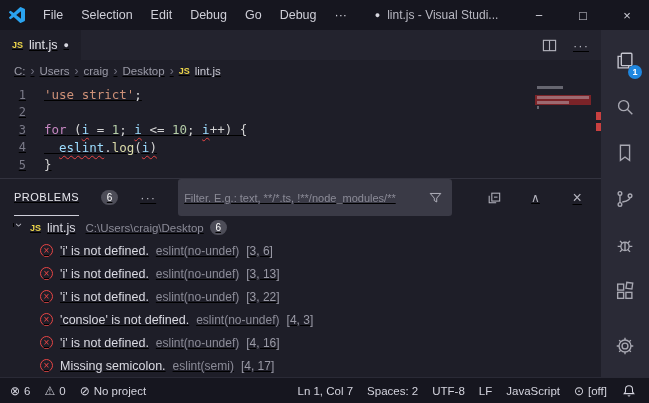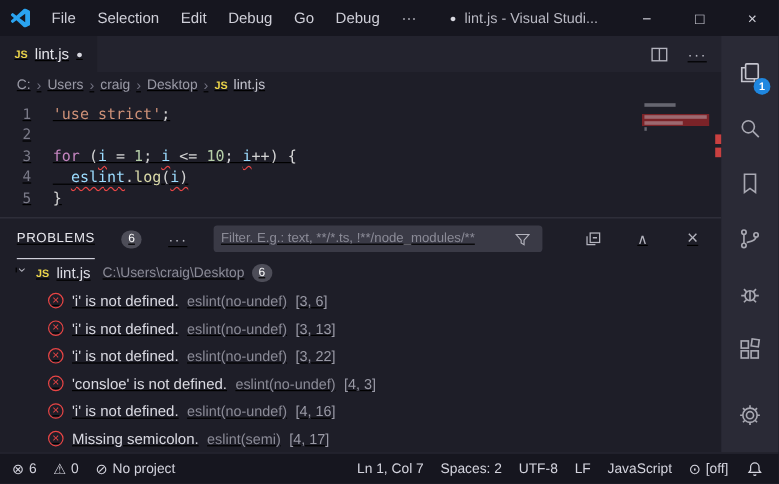--- a/index.html
+++ b/index.html
@@ -53,21 +53,21 @@
   .mm-bar { height:2.5px; background:rgba(210,210,220,.4); }
   .overview-ruler { position:absolute; top:0; right:0; width:5px; height:100%; }
   .ov-mark { position:absolute; right:0; width:5px; height:8px; background:#c94040; }
   .m1 { top:30px; } .m2 { top:41px; }
 
   
   .panel { flex:0 0 196px; display:flex; flex-direction:column; border-top:1px solid #33333f; background:#1e1e28; }
   .panel-header { flex:0 0 34px; display:flex; align-items:center; padding:0 14px; gap:22px; }
   .panel-tab { height:100%; display:flex; align-items:center; font-size:11px; color:#e8e8ee; letter-spacing:.5px; border-bottom:1px solid #cfcfda; }
   .badge { min-width:17px; height:15px; padding:0 5px; border-radius:8px; background:#4d4d58; color:#fff; font-size:10px; line-height:15px; text-align:center; font-family:"Liberation Sans",sans-serif; }
-  .filter-box { margin-left:auto; margin-right:10px; width:278px; height:22px; background:#3a3a46; border-radius:3px; display:flex; align-items:center; padding:0 6px; }
+  .filter-box { margin-left:auto; margin-right:10px; width:278px; height:37px; background:#3a3a46; border-radius:3px; display:flex; align-items:center; padding:0 6px; }
   .filter-input { flex:1; background:transparent; border:0; outline:0; color:#cccccc; font-size:11px; font-family:"Liberation Sans",sans-serif; }
   .filter-input::placeholder { color:#8b8b97; }
   .icon-btn { display:flex; align-items:center; justify-content:center; color:#b4b4be; width:20px; }
   .chev-up::before { content:"∧"; font-size:12px; }
   .close-x::before { content:"×"; font-size:16px; }
   .chev-down { display:inline-block; transform:rotate(90deg); color:#b4b4be; font-size:12px; width:10px; }
   .chev-down::before { content:"›"; }
   .file-row { height:23px; display:flex; align-items:center; gap:6px; padding-left:14px; font-size:12.5px; }
   .file-name { color:#dcdce4; }
   .file-path { color:#8b8b97; font-size:11.5px; margin-left:4px; }

